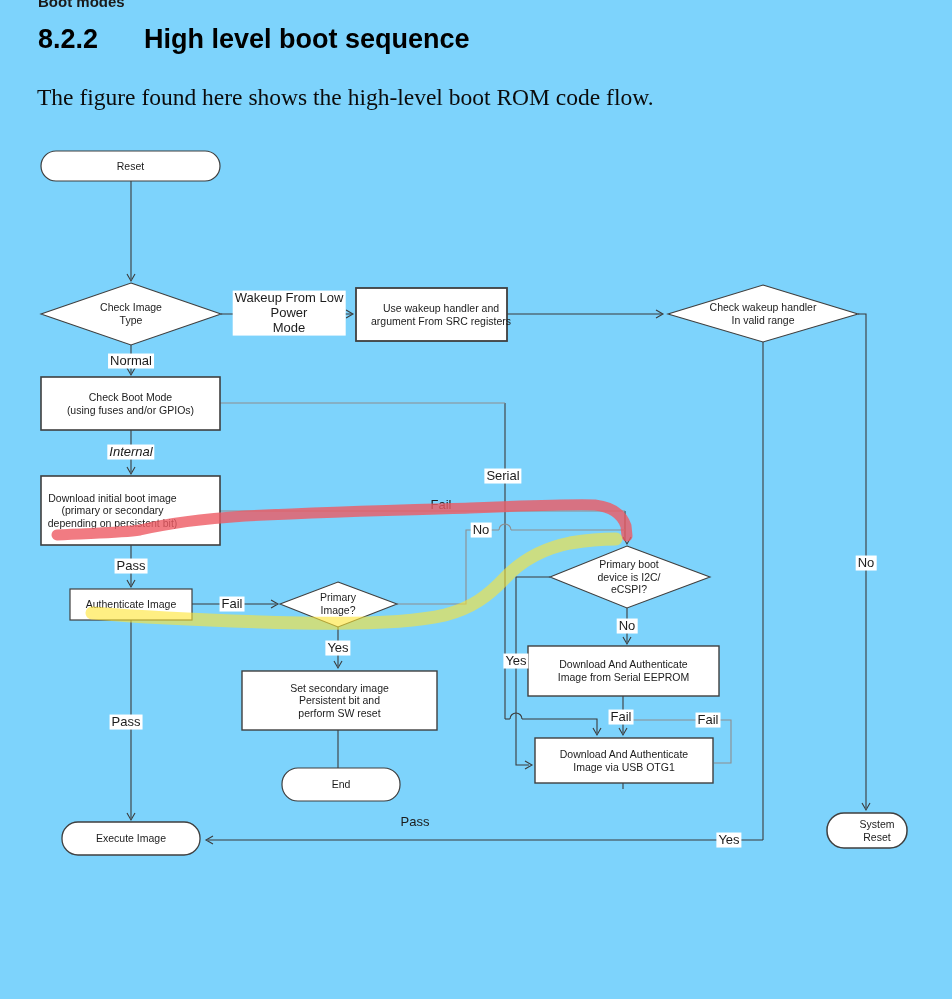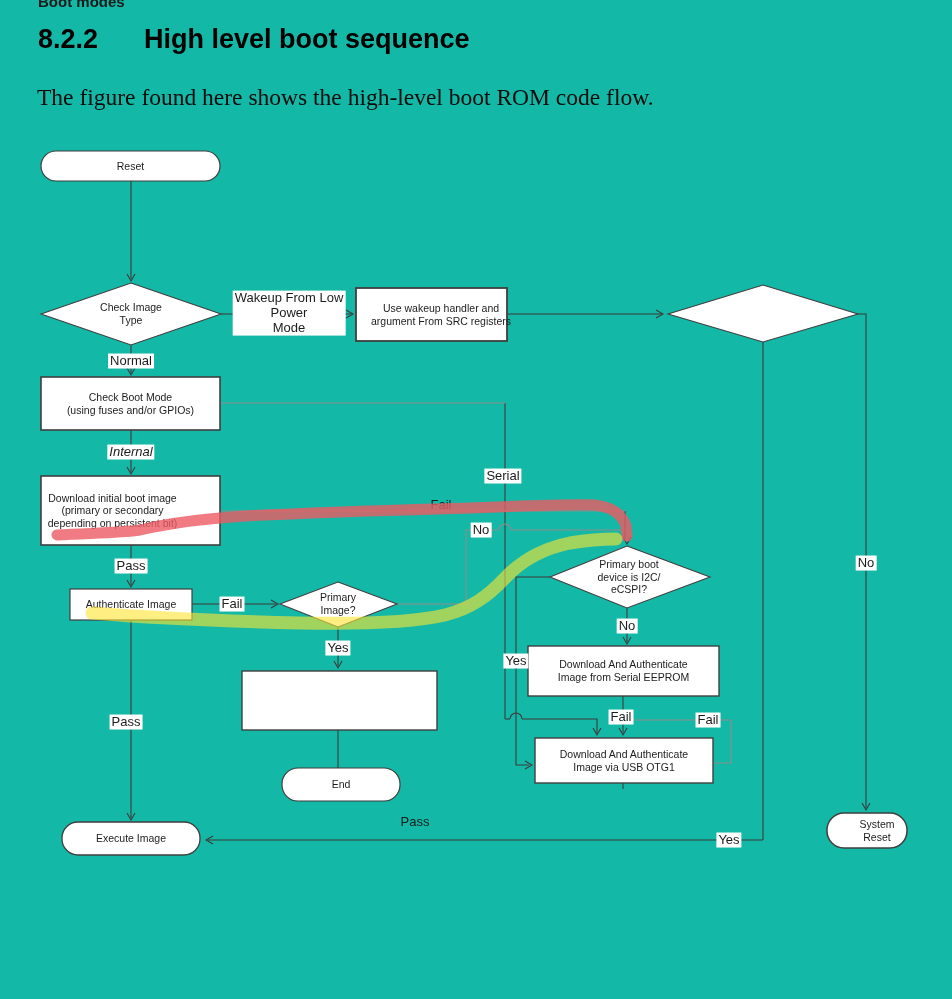--- a/index.html
+++ b/index.html
@@ -1,16 +1,16 @@
 <!DOCTYPE html>
 <html><head>
 <meta charset="utf-8">
 <style>
   html,body{margin:0;padding:0;background:#fff;}
-  #page{position:relative;width:952px;height:999px;background:#14b8a6;overflow:hidden;
+  #page{position:relative;width:952px;height:999px;background:#7dd3fc;overflow:hidden;
         font-family:"Liberation Sans",sans-serif;color:#111;}
   .abs{position:absolute;}
   .kicker{left:38px;top:-7px;font-size:15px;font-weight:bold;color:#1a1a1a;}
   .heading{left:38px;top:24px;font-size:27px;font-weight:bold;color:#000;display:flex;gap:46px;}
   .intro{left:37px;top:84px;font-size:23.5px;font-family:"Liberation Serif",serif;color:#0b0b0b;}
   .caption{left:562px;top:950px;transform:translateX(-50%);font-size:21px;font-weight:bold;white-space:nowrap;}
   svg{position:absolute;left:0;top:0;}
   .node-label{display:flex;align-items:center;justify-content:center;text-align:center;
               font-size:10.5px;line-height:1.2;white-space:pre-line;color:#1c1c1c;}
   .edge-label{transform:translate(-50%,-50%);background:#fff;padding:0 2px;font-size:13px;
@@ -102,28 +102,33 @@
       <rect x="62" y="822" width="138" height="33" rx="16" stroke-width="1.3"></rect>
       <rect x="827" y="813" width="80" height="35" rx="17" stroke-width="1.5"></rect>
     </g>
   </svg>
 
   <div class="abs node-label" style="left:41px;top:151px;width:179px;height:30px;">Reset</div>
   <div class="abs node-label" style="left:81px;top:294px;width:100px;height:40px;">Check Image
 Type</div>
   <div class="abs node-label" style="left:356px;top:288px;width:170px;height:53px;">Use wakeup handler and
 argument From SRC registers</div>
+  <div class="abs node-label" style="left:693px;top:292px;width:140px;height:44px;">Check wakeup handler
+In valid range</div>
   <div class="abs node-label" style="left:41px;top:377px;width:179px;height:53px;">Check Boot Mode
 (using fuses and/or GPIOs)</div>
   <div class="abs node-label" style="left:41px;top:476px;width:143px;height:69px;">Download initial boot image
 (primary or secondary
 depending on persistent bit)</div>
   <div class="abs node-label" style="left:70px;top:589px;width:122px;height:31px;border-radius:12px;">Authenticate Image</div>
   <div class="abs node-label" style="left:303px;top:584px;width:70px;height:40px;">Primary
 Image?</div>
+  <div class="abs node-label" style="left:242px;top:671px;width:195px;height:59px;">Set secondary image
+Persistent bit and
+perform SW reset</div>
   <div class="abs node-label" style="left:282px;top:768px;width:118px;height:33px;">End</div>
   <div class="abs node-label" style="left:577px;top:556px;width:104px;height:42px;">Primary boot
 device is I2C/
 eCSPI?</div>
   <div class="abs node-label" style="left:528px;top:646px;width:191px;height:50px;">Download And Authenticate
 Image from Serial EEPROM</div>
   <div class="abs node-label" style="left:535px;top:738px;width:178px;height:45px;">Download And Authenticate
 Image via USB OTG1</div>
   <div class="abs node-label" style="left:62px;top:822px;width:138px;height:33px;">Execute Image</div>
   <div class="abs node-label" style="left:827px;top:813px;width:100px;height:35px;">System

